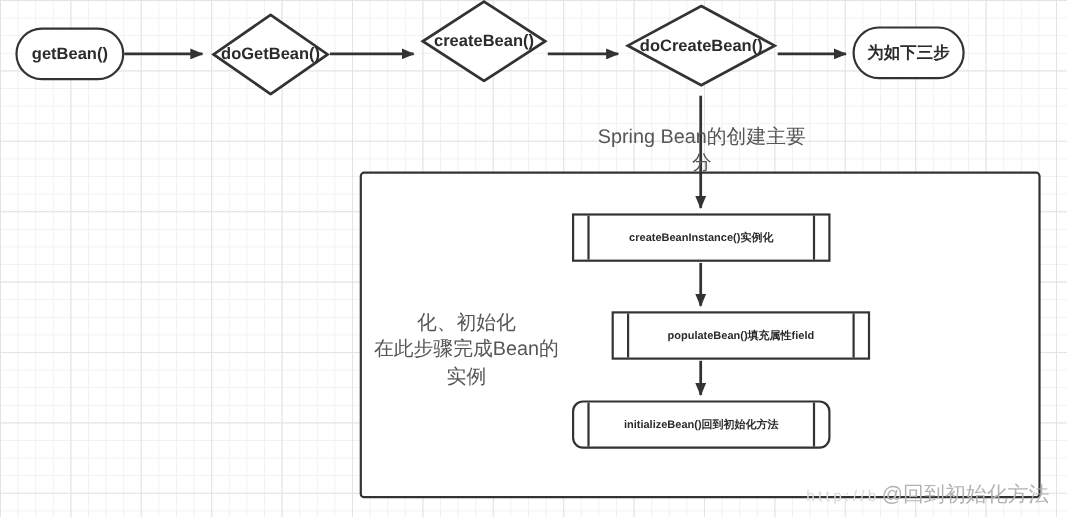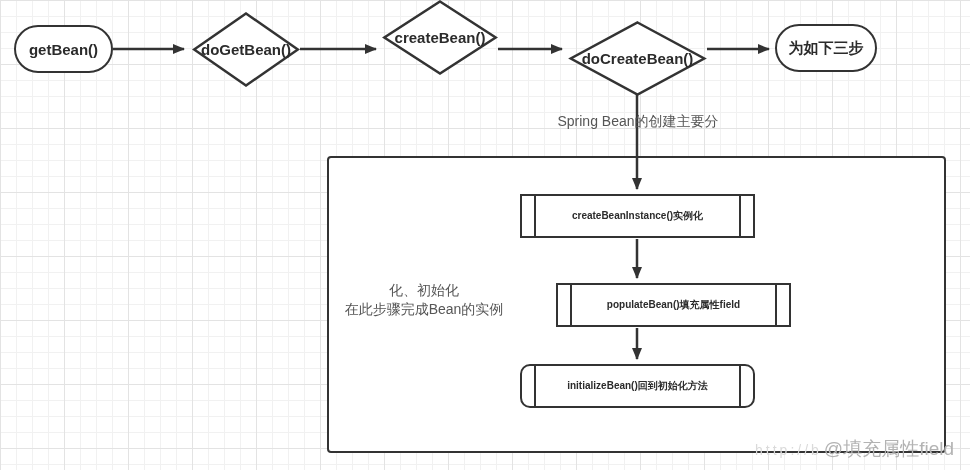--- a/index.html
+++ b/index.html
@@ -48,21 +48,21 @@
     font-weight:bold;font-size:10px;color:#2b2b2b;white-space:nowrap;
     box-sizing:border-box;
   }
   .step::before{content:"";position:absolute;left:12px;top:0;bottom:0;border-left:2.5px solid #333333;}
   .step::after{content:"";position:absolute;right:12px;top:0;bottom:0;border-right:2.5px solid #333333;}
   .step-1{top:194px;}
   .step-2{top:283px;margin-left:36px;}
   .step-3{top:364px;border-radius:10px;}
 
   .note{
-    position:absolute;color:#565656;font-size:14px;line-height:1.35;
+    position:absolute;color:#565656;font-size:18px;line-height:1.35;
     text-align:center;
   }
   .note span{display:block;}
   .note-branch{left:540px;top:112px;width:196px;}
   .note-container{left:333px;top:281px;width:182px;}
 
   .watermark{
     position:absolute;right:16px;top:436px;
     font-size:19px;color:#b3b3b3;white-space:nowrap;
   }
@@ -103,21 +103,21 @@
     <span class="lbl">doGetBean()</span>
   </div>
 
   <div class="decision" style="left:382px;top:0;width:116px;height:75px;">
     <svg viewBox="0 0 100 100" preserveAspectRatio="none">
       <polygon points="50,2 98,50 50,98 2,50" vector-effect="non-scaling-stroke"></polygon>
     </svg>
     <span class="lbl">createBean()</span>
   </div>
 
-  <div class="decision" style="left:568px;top:21px;width:139px;height:75px;">
+  <div class="decision" style="left:568px;top:4px;width:139px;height:75px;">
     <svg viewBox="0 0 100 100" preserveAspectRatio="none">
       <polygon points="50,2 98,50 50,98 2,50" vector-effect="non-scaling-stroke"></polygon>
     </svg>
     <span class="lbl">doCreateBean()</span>
   </div>
 
   <div class="terminator" style="left:775px;top:24px;width:102px;height:48px;">
     <span>为如下三步</span>
   </div>
 
@@ -134,16 +134,16 @@
   <div class="note note-branch">
     <span>Spring Bean的创建主要分</span>
   </div>
 
   <div class="note note-container">
     <span>化、初始化</span>
     <span>在此步骤完成Bean的实例</span>
   </div>
 
   <div class="watermark">
-    <span class="wm-prefix">http://b</span><span>@填充属性field</span>
+    <span class="wm-prefix">http://b</span><span>@回到初始化方法</span>
   </div>
 
 </div>
 
 </body></html>

